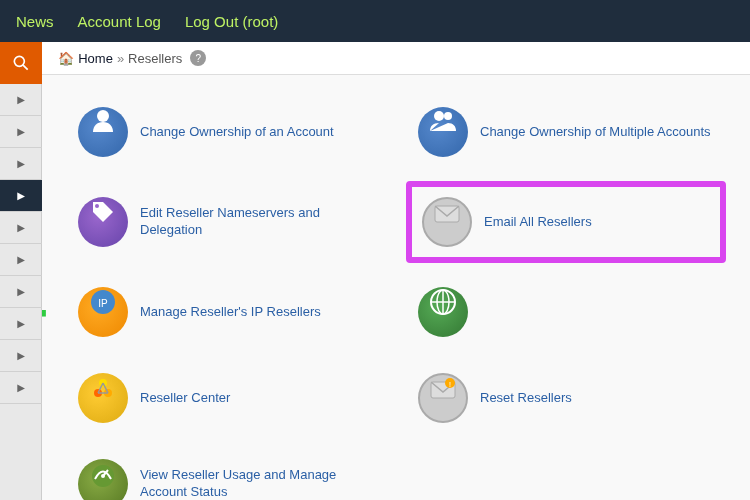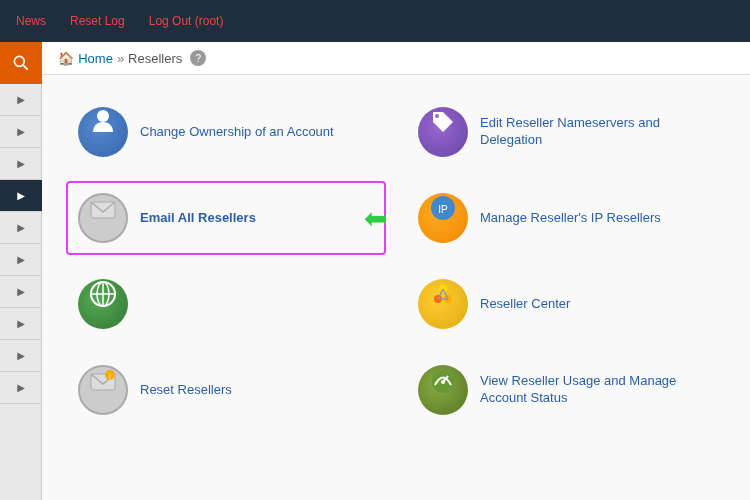--- a/index.html
+++ b/index.html
@@ -8,23 +8,23 @@
     
     .top-nav {
       background: #1f2d3d;
       height: 42px;
       display: flex;
       align-items: center;
       padding: 0 16px;
       gap: 24px;
     }
     .top-nav a {
-      color: #ef4444;
+      color: #bef264;
       text-decoration: none;
-      font-size: 12px;
+      font-size: 15px;
       cursor: pointer;
     }
 
     
     .layout {
       display: flex;
       height: 458px;
     }
 
     
@@ -72,21 +72,21 @@
     .breadcrumb {
       background: #fff;
       border-bottom: 1px solid #ddd;
       padding: 8px 16px;
       font-size: 13px;
       color: #555;
       display: flex;
       align-items: center;
       gap: 4px;
     }
-    .breadcrumb a { color: #0369a1; text-decoration: none; }
+    .breadcrumb a { color: #0f172a; text-decoration: none; }
     .breadcrumb .sep { color: #888; }
     .breadcrumb .help {
       width: 16px; height: 16px;
       background: #999;
       border-radius: 50%;
       color: white;
       font-size: 10px;
       display: flex; align-items: center; justify-content: center;
       cursor: pointer;
       margin-left: 4px;
@@ -104,22 +104,21 @@
       display: flex;
       align-items: center;
       gap: 12px;
       padding: 10px;
       cursor: pointer;
       border-radius: 4px;
       border: 2px solid transparent;
     }
 
     .grid-item.highlighted {
-      border: 2px solid #d946ef;
-      font-weight: bold;
+      border: 6px solid #d946ef;
     }
 
     .item-icon {
       width: 50px;
       height: 50px;
       border-radius: 50%;
       flex-shrink: 0;
       display: flex;
       align-items: flex-start;
       justify-content: center;
@@ -154,21 +153,21 @@
     .icon-gauge { background: radial-gradient(circle at 40% 40%, #88aa44, #557722); }
 
     
     .item-icon svg { width: 30px; height: 30px; }
   </style>
 </head>
 <body>
 
 <nav class="top-nav">
   <a>News</a>
-  <a>Reset Log</a>
+  <a>Account Log</a>
   <a>Log Out (root)</a>
 </nav>
 
 <div class="layout">
 
   <aside class="sidebar">
     <div class="sidebar-search">
       <svg viewBox="0 0 24 24">
         <circle cx="10" cy="10" r="6" stroke="white" stroke-width="2" fill="none"></circle>
         <line x1="14.5" y1="14.5" x2="20" y2="20" stroke="white" stroke-width="2"></line>
@@ -201,20 +200,31 @@
       <div class="grid-item">
         <div class="item-icon icon-blue-person">
           <svg viewBox="0 0 30 30" fill="white">
             <circle cx="15" cy="9" r="6"></circle>
             <path d="M5 25c0-6 4-10 10-10s10 4 10 10"></path>
           </svg>
         </div>
         <span class="item-label">Change Ownership of an Account</span>
       </div>
 
+      <div class="grid-item">
+        <div class="item-icon icon-blue-multi">
+          <svg viewBox="0 0 30 30" fill="white">
+            <circle cx="11" cy="9" r="5"></circle>
+            <path d="M2 24c0-5 3-8 9-8"></path>
+            <circle cx="20" cy="9" r="4"></circle>
+            <path d="M20 16c5 0 8 3 8 8H2"></path>
+          </svg>
+        </div>
+        <span class="item-label">Change Ownership of Multiple Accounts</span>
+      </div>
 
       <div class="grid-item">
         <div class="item-icon icon-purple">
           <svg viewBox="0 0 30 30" fill="white">
             <path d="M5 5h10l10 10-10 10L5 15z"></path>
             <circle cx="9" cy="9" r="2" fill="#9966cc"></circle>
           </svg>
         </div>
         <span class="item-label">Edit Reseller Nameservers and Delegation</span>
       </div>

